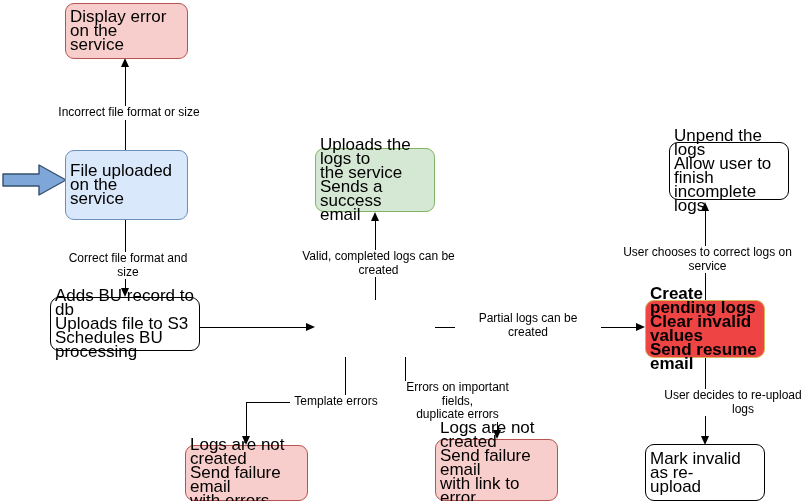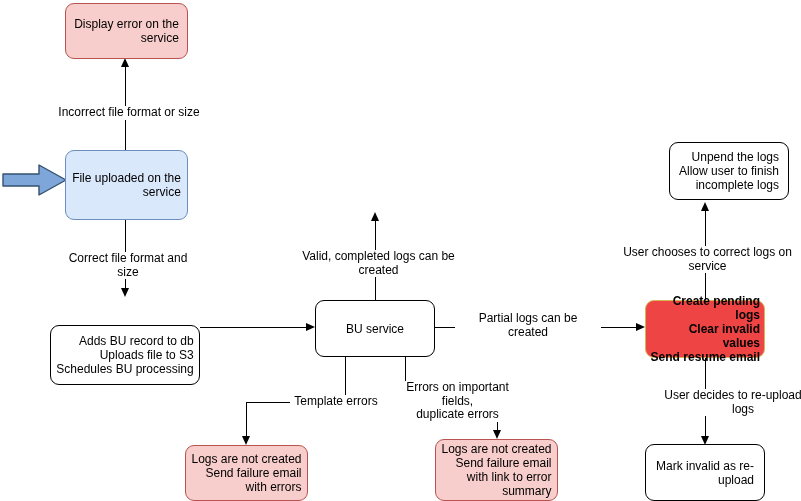--- a/index.html
+++ b/index.html
@@ -11,22 +11,22 @@
     overflow:hidden;
   }
   .node{
     position:absolute;
     box-sizing:border-box;
     border:1px solid #1a1a1a;
     border-radius:9px;
     display:flex;
     align-items:center;
     justify-content:center;
-    text-align:right;
-    font-size:12px;
+    text-align:left;
+    font-size:17px;
     line-height:14px;
     color:#000000;
     white-space:pre-line;
     padding:6px 4px;
     z-index:3;
   }
   .n-white{background:#ffffff;border-color:#000000;}
   .n-pink{background:#f8cecc;border-color:#b85450;}
   .n-blue{background:#dae8fc;border-color:#6c8ebf;}
   .n-green{background:#d5e8d4;border-color:#82b366;}
@@ -106,26 +106,29 @@
   <svg class="bigarrow" style="left:2px;top:163px;" width="66" height="34" viewBox="0 0 66 34">
     <polygon points="1,11 37,11 37,2 64,17 37,32 37,23 1,23" fill="#7ea6d9" stroke="#36506f" stroke-width="1.4" stroke-linejoin="round"></polygon>
   </svg>
 
   <div class="node n-pink" style="left:65px;top:3px;width:123px;height:56px;">Display error on the
 service</div>
 
   <div class="node n-blue" style="left:65px;top:150px;width:123px;height:70px;">File uploaded on the
 service</div>
 
-  <div class="node n-white" style="left:50px;top:297px;width:150px;height:60px;margin-top:28px;">Adds BU record to db
+  <div class="node n-white" style="left:50px;top:297px;width:150px;height:54px;">Adds BU record to db
 Uploads file to S3
 Schedules BU processing</div>
 
+  <div class="node n-green" style="left:315px;top:148px;width:120px;height:64px;">Uploads the logs to
+the service
+Sends a success
+email</div>
 
-  <div class="node n-white" style="left:315px;top:300px;width:120px;height:57px;">BU service</div>
 
   <div class="node n-white" style="left:645px;top:142px;width:120px;height:58px;margin-left:24px;">Unpend the logs
 Allow user to finish
 incomplete logs</div>
 
   <div class="node n-cream" style="left:645px;top:300px;width:120px;height:58px;">Create pending logs
 Clear invalid values
 Send resume email</div>
 
   <div class="node n-pink" style="left:185px;top:445px;width:123px;height:56px;">Logs are not created

